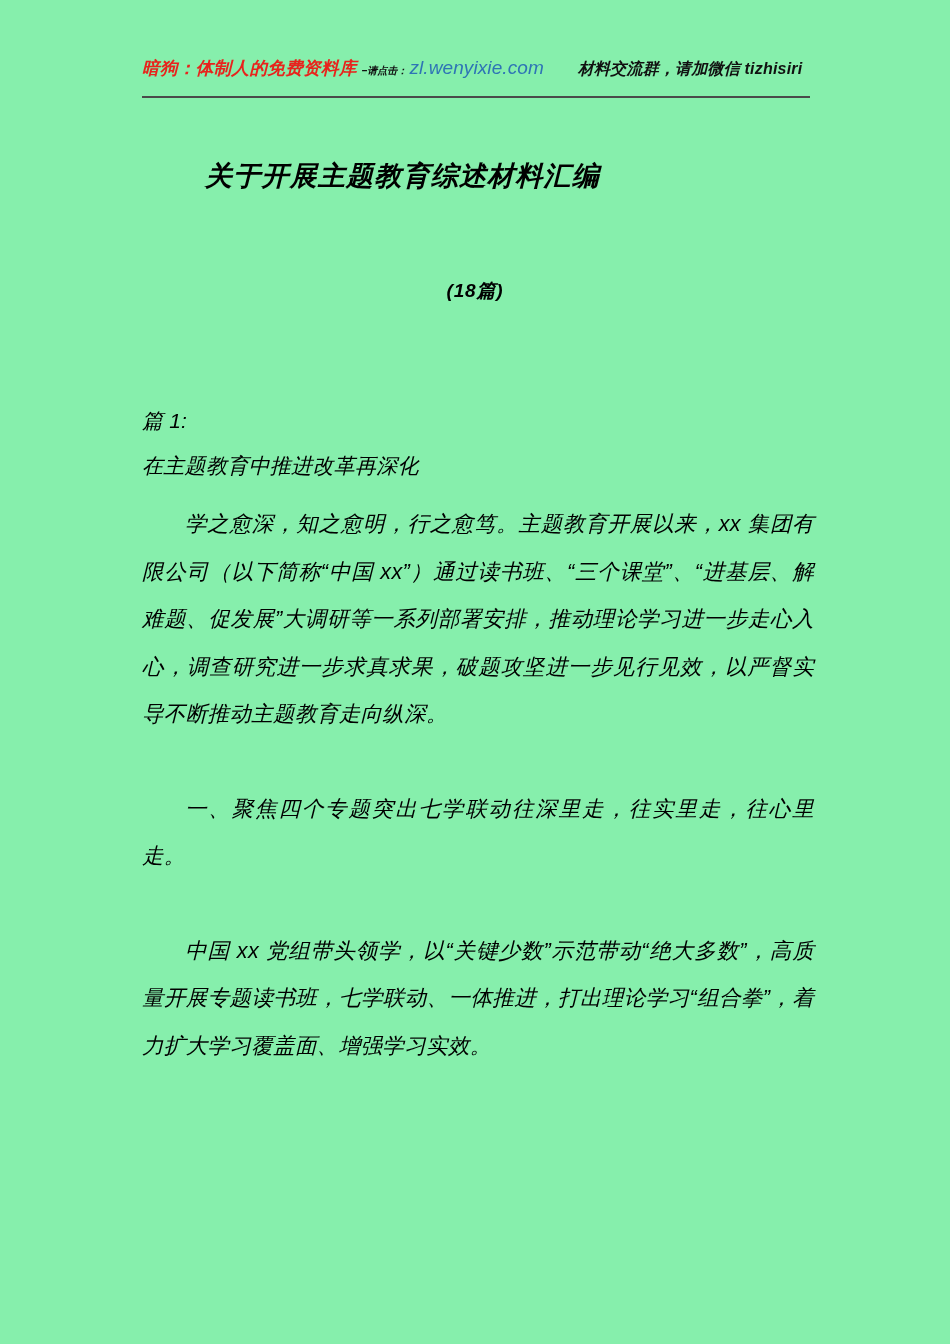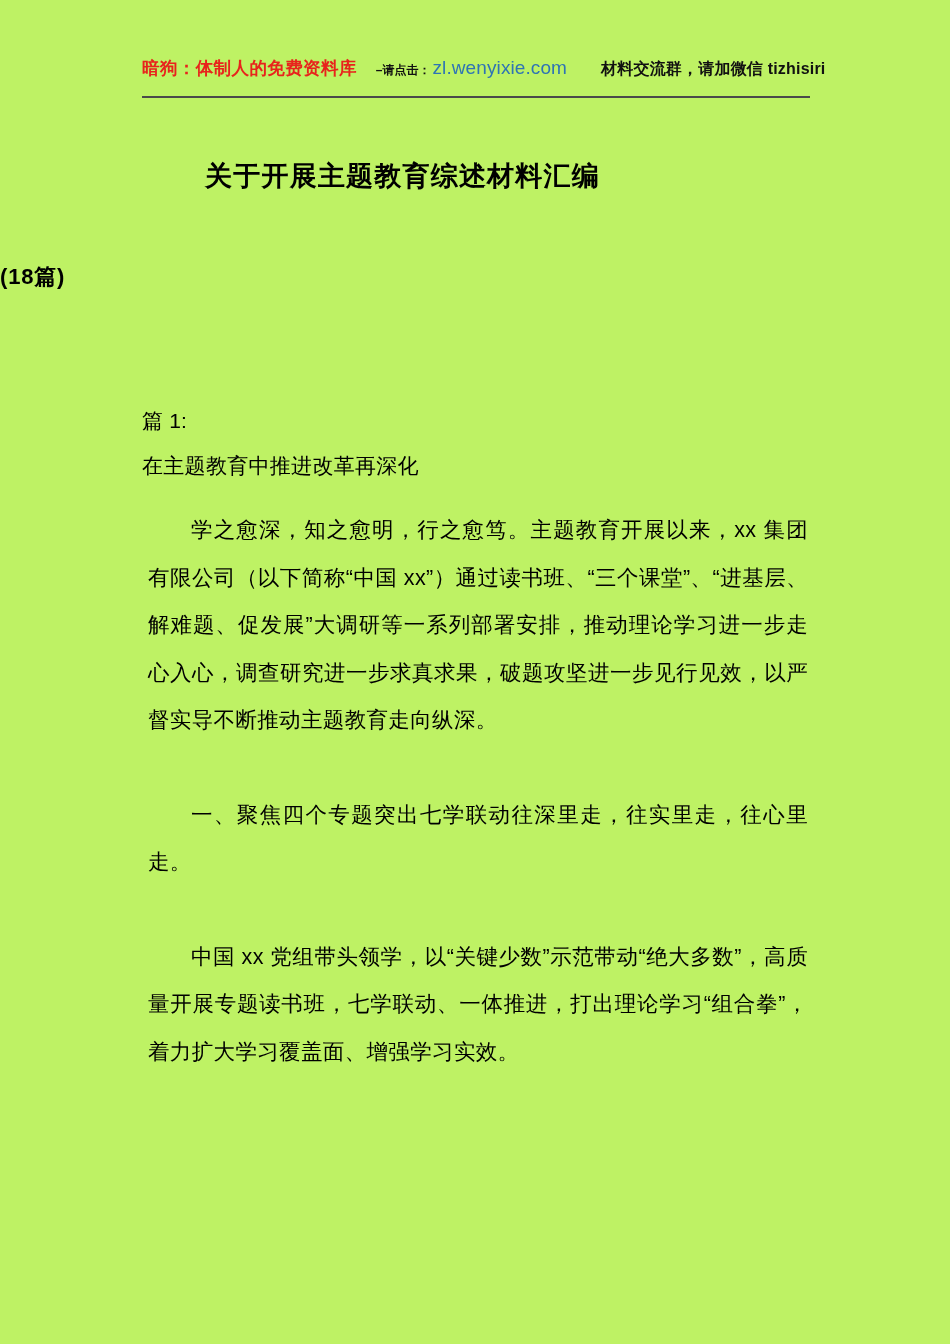--- a/index.html
+++ b/index.html
@@ -13,21 +13,22 @@
     font-family: "Liberation Sans", "DejaVu Sans", sans-serif;
     color: #000000;
     overflow: hidden;
   }
 
   .page {
     position: relative;
     width: 950px;
     height: 1344px;
     box-sizing: border-box;
-    background: #bef264;
+    background: #86efac;
+    font-style: italic;
   }
 
   
   .header-banner {
     position: absolute;
     left: 142px;
     top: 58px;
     width: 668px;
     height: 34px;
     display: flex;
@@ -37,22 +38,22 @@
     line-height: 1;
   }
   .header-brand {
     color: #E8231C;
     font-weight: bold;
     letter-spacing: 0.4px;
   }
   .header-cta {
     color: #111111;
     font-weight: bold;
-    margin-left: 19px;
-    font-size: 12px;
+    margin-left: 5px;
+    font-size: 10px;
   }
   .header-link {
     color: #2E74B5;
     font-size: 19px;
     margin-left: 2px;
     text-decoration: none;
     letter-spacing: 0.1px;
   }
   .header-note {
     color: #111111;
@@ -78,23 +79,24 @@
     width: 805px;
     text-align: center;
     font-size: 27px;
     font-weight: bold;
     letter-spacing: 1.2px;
     color: #000000;
   }
   .doc-subtitle {
     position: absolute;
     left: 0;
-    top: 262px;
+    top: 278px;
     width: 950px;
-    font-size: 22px;
+    text-align: center;
+    font-size: 19px;
     font-weight: bold;
     letter-spacing: 0.8px;
     color: #000000;
   }
 
   
   .body-block {
     position: absolute;
     left: 142px;
     top: 398px;
@@ -113,21 +115,21 @@
     color: #000000;
   }
   .para {
     font-size: 21.5px;
     line-height: 47.5px;
     letter-spacing: 0.35px;
     text-align: justify;
     text-justify: inter-ideograph;
     color: #000000;
     text-indent: 2em;
-    margin: 6px;
+    margin: 0;
   }
   .para.gap-before {
     margin-top: 47px;
   }
   .spacer-sm { height: 12px; }
 </style>
 </head>
 <body>
 
 <div class="page">

